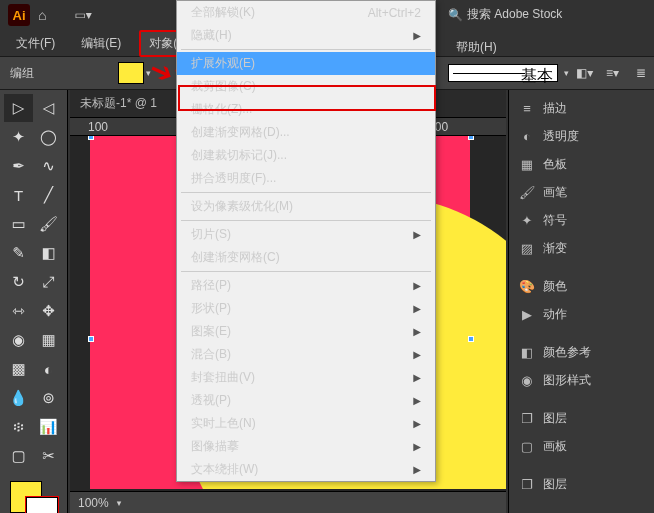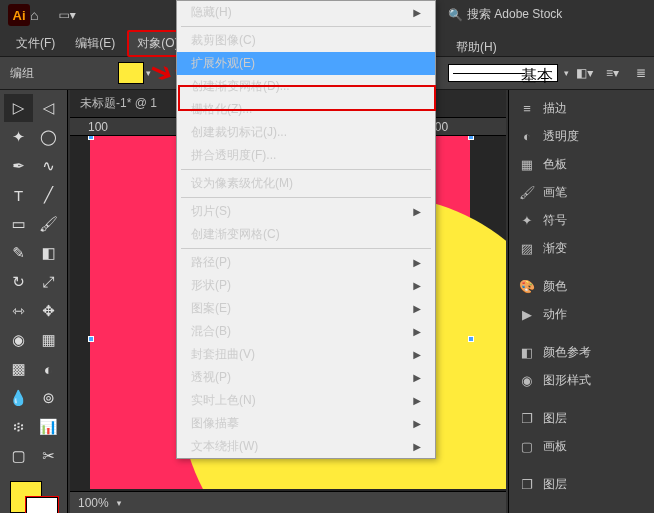--- a/index.html
+++ b/index.html
@@ -1,20 +1,20 @@
 <!DOCTYPE html>
 <html><head>
 <meta charset="utf-8">
 <style>
 *{margin:0;padding:0;box-sizing:border-box;font-family:"Microsoft YaHei",sans-serif;font-size:12px;color:#ccc;user-select:none}
 body{background:#323232;width:654px;height:513px;overflow:hidden;position:relative}
-.top-bar{height:30px;background:#323232;display:flex;align-items:center;padding:0 8px;gap:0}
+.top-bar{height:30px;background:#323232;display:flex;align-items:center;padding:0 8px;gap:8px}
 .app-icon{width:22px;height:22px;background:#310000;color:#ff9a00;font-weight:bold;display:flex;align-items:center;justify-content:center;border-radius:3px;font-size:13px}
 .home-ico{color:#ccc;font-size:14px}
-.menu-bar{height:26px;background:#323232;display:flex;align-items:center;padding:0 8px;gap:4px}
+.menu-bar{height:26px;background:#323232;display:flex;align-items:center;padding:0 8px;gap:10px}
 .menu-item{padding:3px 8px;border-radius:2px}
 .menu-item.hl{border:2px solid #e00000;background:#444}
 .control-bar{height:34px;background:#424242;display:flex;align-items:center;padding:0 10px;gap:24px;border-top:1px solid #1a1a1a;border-bottom:1px solid #1a1a1a}
 .swatch{width:26px;height:22px;background:#ffeb3b;border:1px solid #000}
 .dd-arrow{font-size:9px;color:#ccc}
 .stroke-box{width:110px;height:18px;background:#fff;border:1px solid #000;position:relative}
 .stroke-box::before{content:"";position:absolute;top:8px;left:4px;right:32px;height:1px;background:#000}
 .stroke-lbl{position:absolute;right:4px;top:1px;color:#000;font-size:16px}
 .help-menu{position:absolute;left:448px;top:36px;padding:3px 8px}
 .search-box{position:absolute;left:448px;top:6px;display:flex;align-items:center;gap:4px;color:#888}
@@ -192,35 +192,39 @@
     </div>
   <div class="panel-sep"></div>
   <div class="panel-row">
       <span class="panel-ico">❐</span>
       <span>图层</span>
     </div>
 </div>
 
 <div class="menu-dd">
   <div class="mi">
+      <span>全部解锁(K)</span>
+      <span>Alt+Ctrl+2</span>
+    </div>
+  <div class="mi">
       <span>隐藏(H)</span>
       <span class="arrow">▶</span>
     </div>
   <div class="sep"></div>
+  <div class="mi hov">
+      <span>扩展外观(E)</span>
+    </div>
   <div class="mi dis">
       <span>裁剪图像(C)</span>
     </div>
-  <div class="mi hov">
-      <span>扩展外观(E)</span>
+  <div class="mi">
+      <span>栅格化(Z)...</span>
     </div>
   <div class="mi">
       <span>创建渐变网格(D)...</span>
-    </div>
-  <div class="mi">
-      <span>栅格化(Z)...</span>
     </div>
   <div class="mi dis">
       <span>创建裁切标记(J)...</span>
     </div>
   <div class="mi">
       <span>拼合透明度(F)...</span>
     </div>
   <div class="sep"></div>
   <div class="mi">
       <span>设为像素级优化(M)</span>

